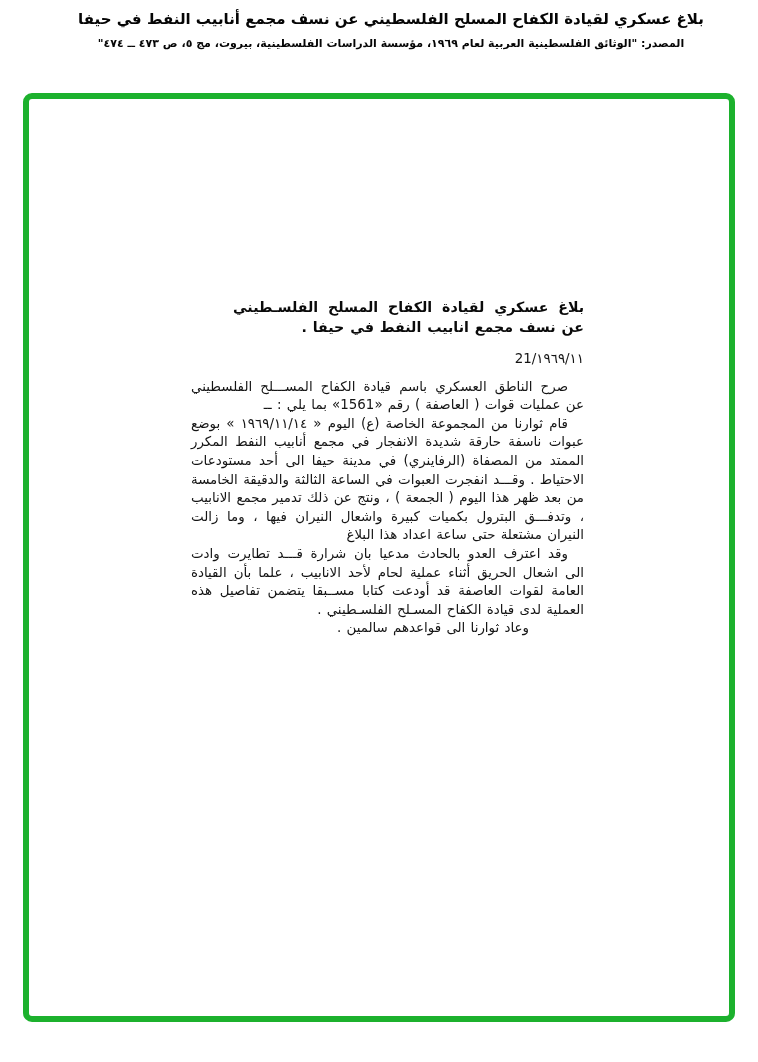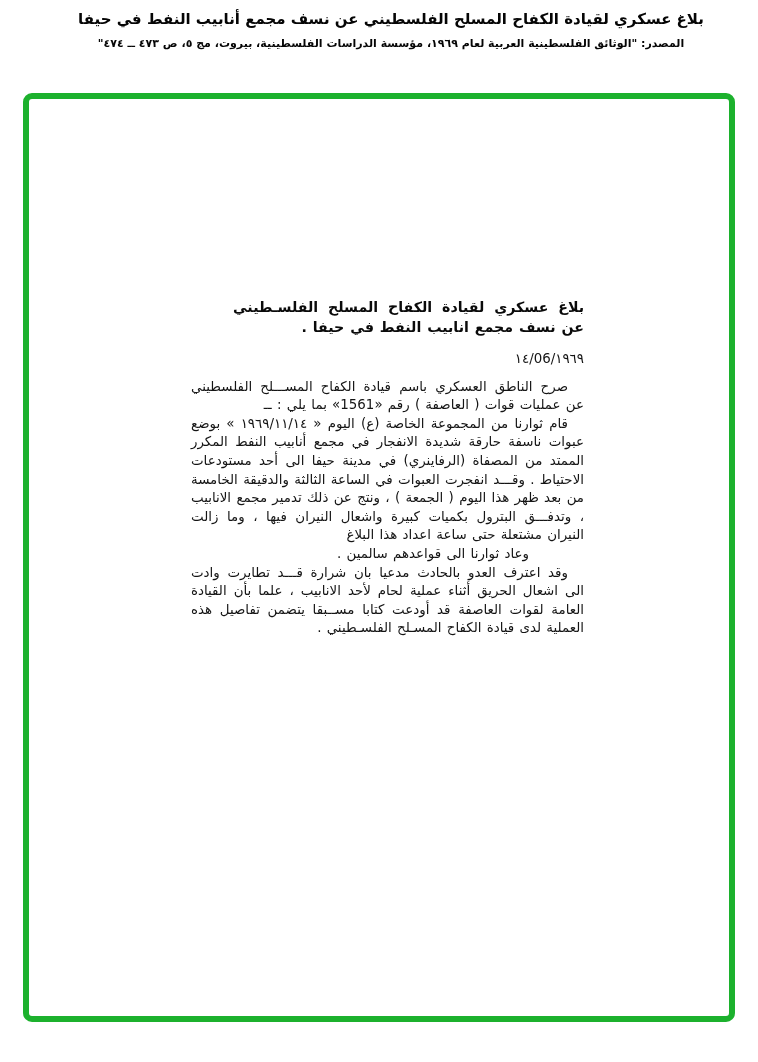--- a/index.html
+++ b/index.html
@@ -84,20 +84,20 @@
   <div class="hdr-title">بلاغ عسكري لقيادة الكفاح المسلح الفلسطيني عن نسف مجمع أنابيب النفط في حيفا</div>
   <div class="hdr-source">المصدر: "الوثائق الفلسطينية العربية لعام ١٩٦٩، مؤسسة الدراسات الفلسطينية، بيروت، مج ٥، ص ٤٧٣ ــ ٤٧٤"</div>
 </header>
 
 <div class="document-frame" style="border-color: rgb(28, 177, 45);"></div>
 
 <main class="doc-body">
   <h1 class="doc-title">بلاغ عسكري لقيادة الكفاح المسلح الفلسـطيني عن نسف مجمع انابيب النفط في حيفا .</h1>
 
   <div class="date-line">
-    <span>١٩٦٩/06/١٤</span>
+    <span>١٩٦٩/١١/21</span>
   </div>
 
   <p class="para first">صرح الناطق العسكري باسم قيادة الكفاح المســـلح الفلسطيني عن عمليات قوات ( العاصفة ) رقم «1561» بما يلي : ــ</p>
   <p class="para">قام ثوارنا من المجموعة الخاصة (ع) اليوم « ١٩٦٩/١١/١٤ » بوضع عبوات ناسفة حارقة شديدة الانفجار في مجمع أنابيب النفط المكرر الممتد من المصفاة (الرفاينري) في مدينة حيفا الى أحد مستودعات الاحتياط . وقـــد انفجرت العبوات في الساعة الثالثة والدقيقة الخامسة من بعد ظهر هذا اليوم ( الجمعة ) ، ونتج عن ذلك تدمير مجمع الانابيب ، وتدفـــق البترول بكميات كبيرة واشعال النيران فيها ، وما زالت النيران مشتعلة حتى ساعة اعداد هذا البلاغ</p>
+  <p class="para">وقد اعترف العدو بالحادث مدعيا بان شرارة قـــد تطايرت وادت الى اشعال الحريق أثناء عملية لحام لأحد الانابيب ، علما بأن القيادة العامة لقوات العاصفة قد أودعت كتابا مســبقا يتضمن تفاصيل هذه العملية لدى قيادة الكفاح المسـلح الفلسـطيني .</p>
   <p class="para last">وعاد ثوارنا الى قواعدهم سالمين .</p>
-  <p class="para">وقد اعترف العدو بالحادث مدعيا بان شرارة قـــد تطايرت وادت الى اشعال الحريق أثناء عملية لحام لأحد الانابيب ، علما بأن القيادة العامة لقوات العاصفة قد أودعت كتابا مســبقا يتضمن تفاصيل هذه العملية لدى قيادة الكفاح المسـلح الفلسـطيني .</p>
 </main>
 
 </body></html>

